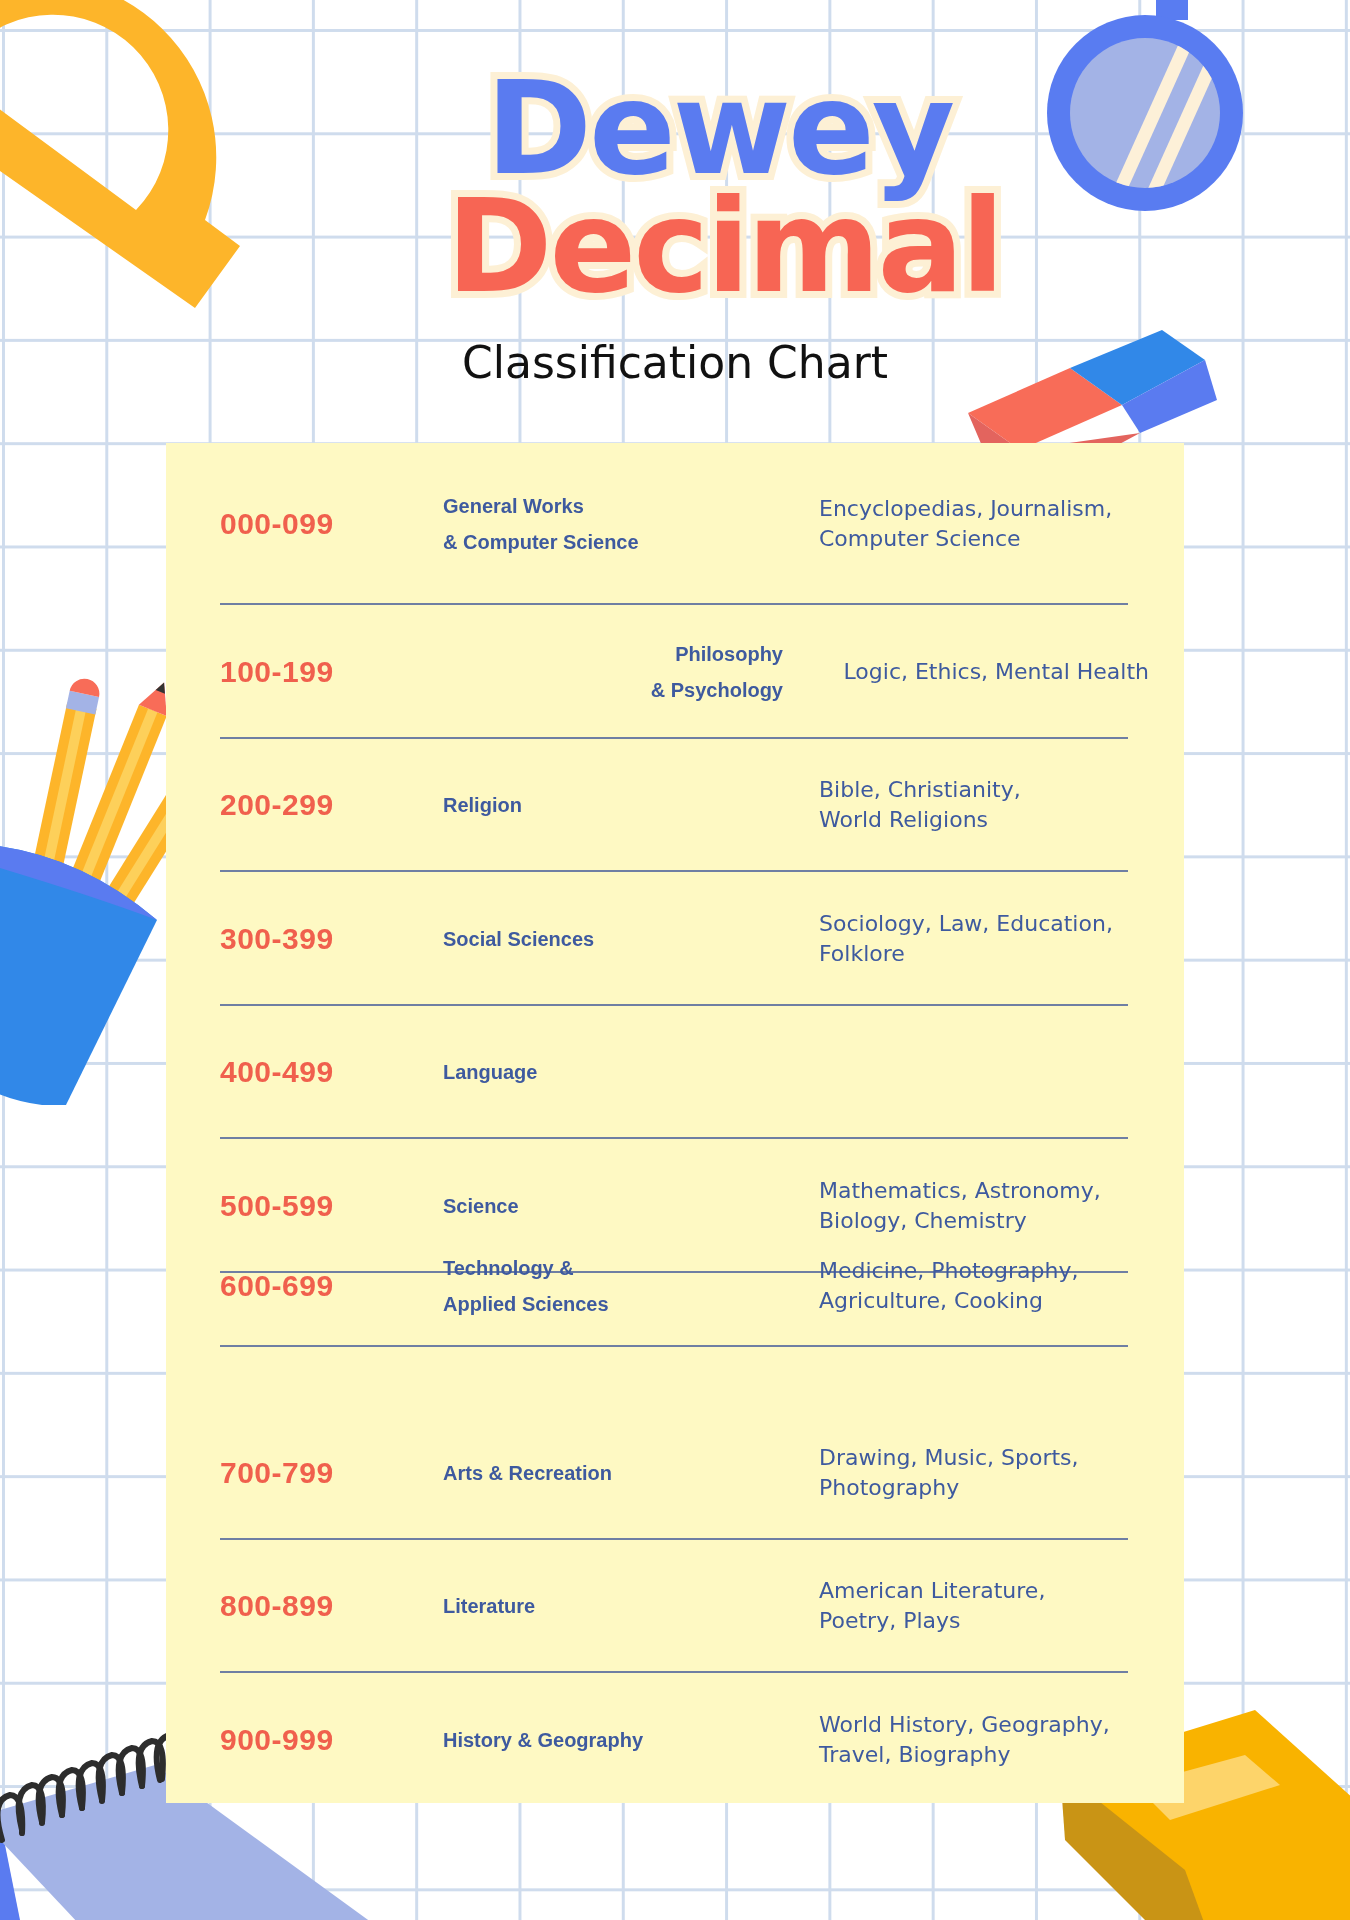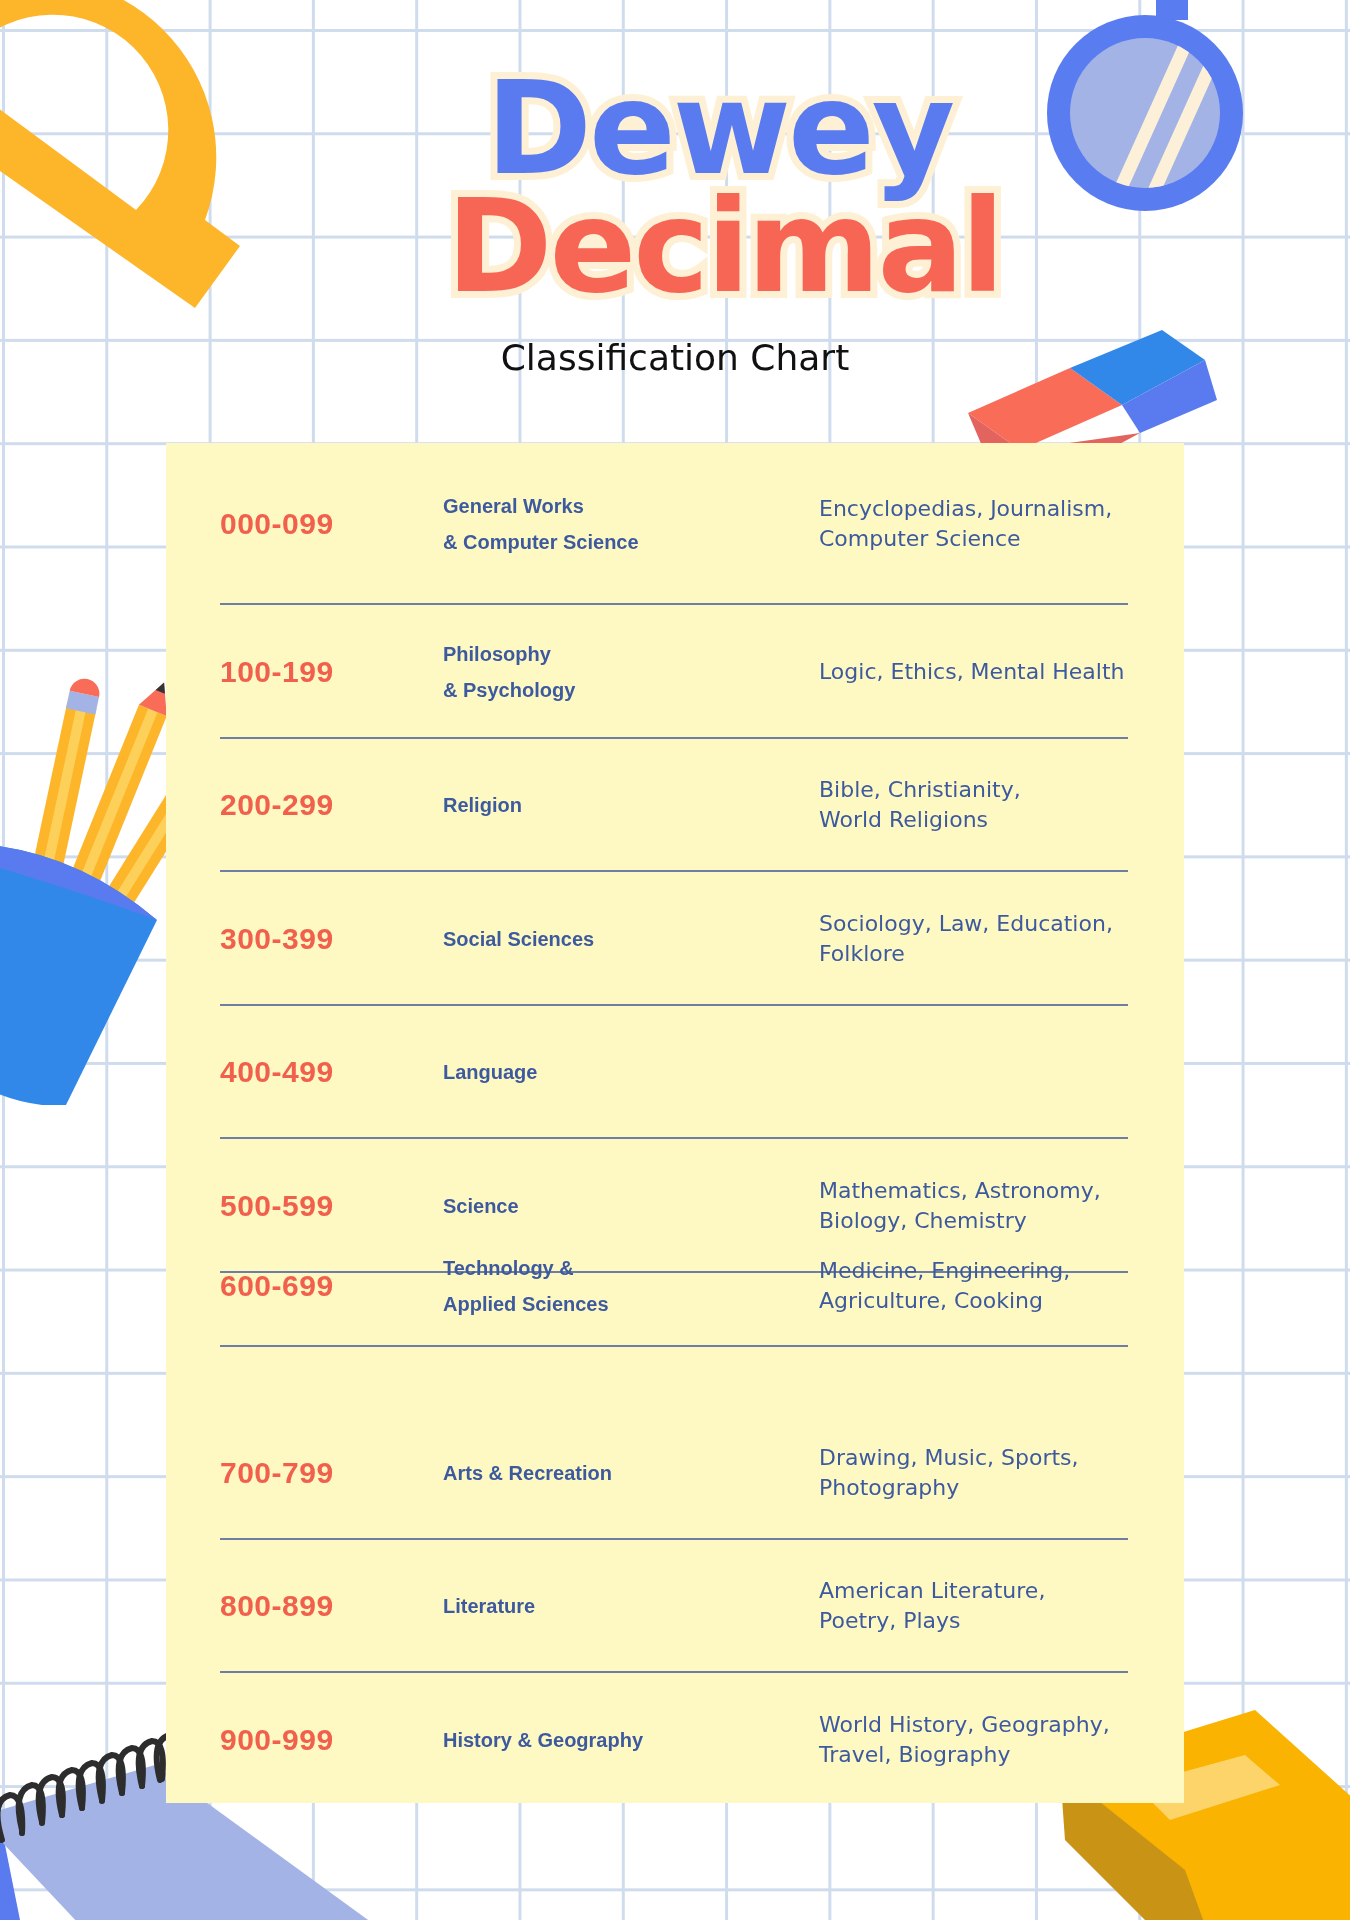--- a/index.html
+++ b/index.html
@@ -17,21 +17,21 @@
   .title-line {
     font-family: "DejaVu Sans", sans-serif; font-weight: bold;
     font-size: 128px; line-height: 118px; letter-spacing: -3px;
     paint-order: stroke fill;
     -webkit-text-stroke: 14px #fdf0d5;
   }
   .title-1 { color: #5a7bf0; }
   .title-2 { color: #f76554; margin-left: 10px; }
   .subtitle {
     position: absolute; left: 0; top: 337px; width: 1350px; text-align: center;
-    font-family: "DejaVu Sans", sans-serif; font-size: 36px; color: #111111; letter-spacing: 0px;
+    font-family: "DejaVu Sans", sans-serif; font-size: 44px; color: #111111; letter-spacing: 0px;
   }
   .panel {
     position: absolute; left: 166px; top: 443px; width: 1018px; height: 1360px;
     background: #fef9c3;
   }
   .row {
     position: absolute; left: 54px; width: 908px; height: 132px;
   }
   .row .sep {
     position: absolute; left: 0; bottom: 0; width: 908px; height: 2px; background: #6f7fa3;
@@ -138,21 +138,21 @@
       <div class="category">
         <div>General Works</div>
         <div>&amp; Computer Science</div>
       </div>
       <div class="examples">
         <div>Encyclopedias, Journalism,</div>
         <div>Computer Science</div>
       </div>
       <div class="sep"></div>
     </div>
-    <div class="row" style="top: 162px; height: 133.5px;">
+    <div class="row" style="top: 162px; height: 133.5px; text-align: right;">
       <div class="range">100-199</div>
       <div class="category">
         <div>Philosophy</div>
         <div>&amp; Psychology</div>
       </div>
       <div class="examples">
         <div>Logic, Ethics, Mental Health</div>
       </div>
       <div class="sep"></div>
     </div>
@@ -196,21 +196,21 @@
       </div>
       <div class="sep"></div>
     </div>
     <div class="row" style="top: 781px; height: 123px;">
       <div class="range">600-699</div>
       <div class="category">
         <div>Technology &amp;</div>
         <div>Applied Sciences</div>
       </div>
       <div class="examples">
-        <div>Medicine, Engineering,</div>
+        <div>Medicine, Photography,</div>
         <div>Agriculture, Cooking</div>
       </div>
       <div class="sep"></div>
     </div>
     <div class="row" style="top: 963px; height: 133.5px;">
       <div class="range">700-799</div>
       <div class="category">
         <div>Arts &amp; Recreation</div>
       </div>
       <div class="examples">

